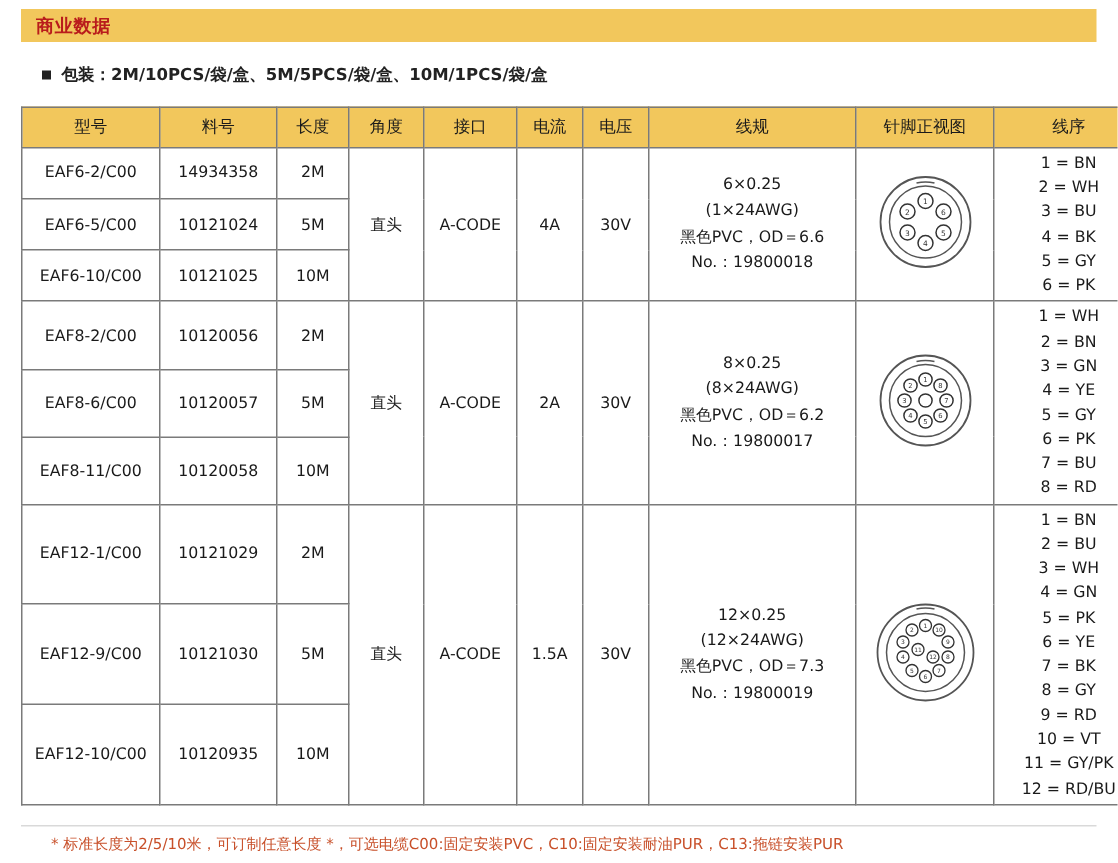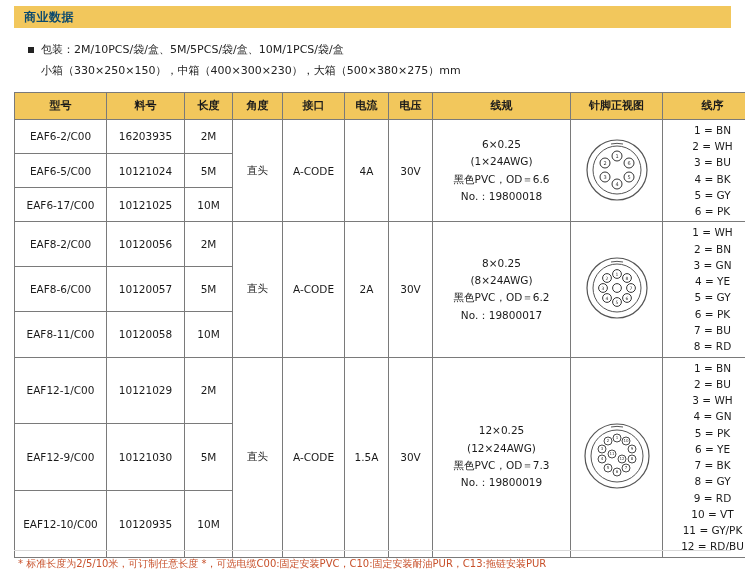--- a/index.html
+++ b/index.html
@@ -28,28 +28,29 @@
     height: 22px;
     background: #f2c75c;
     display: flex;
     align-items: center;
     padding-left: 10px;
     box-sizing: border-box;
   }
   .header-title {
     font-size: 12px;
     font-weight: bold;
-    color: #0c4a6e;
+    color: #b91c1c;
     letter-spacing: 0.5px;
   }
 
   
   .notes {
     margin-top: 12px;
     padding-left: 14px;
+    font-weight: bold;
   }
   .note-line {
     font-size: 11px;
     color: #222;
     line-height: 1.9;
     display: flex;
     align-items: center;
   }
   .bullet-square {
     display: inline-block;
@@ -75,21 +76,21 @@
   table.spec th, table.spec td {
     border: 1px solid #7a7a7a;
     text-align: center;
     vertical-align: middle;
     font-size: 10.5px;
     color: #1a1a1a;
     padding: 2px 1px;
   }
   table.spec thead th {
     background: #f2c75c;
-    font-weight: bold;
+    font-weight: normal;
     height: 22px;
     font-size: 11px;
     color: #1a1a1a;
   }
   .col-model   { width: 92px; }
   .col-part    { width: 78px; }
   .col-len     { width: 48px; }
   .col-angle   { width: 50px; }
   .col-iface   { width: 62px; }
   .col-cur     { width: 44px; }
@@ -119,42 +120,40 @@
     position: absolute;
     left: 14px;
     right: 14px;
     bottom: 10px;
   }
   .footer-line {
     font-size: 10px;
     color: #c8502a;
     line-height: 1.5;
     padding-left: 4px;
+    margin-left: 16px;
   }
   .footer-rule {
     border-top: 1px solid #d9d9d9;
     margin-bottom: 5px;
   }
 </style>
 </head>
 <body>
 
 <div class="page">
 
   <div class="header">
     <span class="header-title">商业数据</span>
   </div>
 
   <div class="notes">
     <div class="note-line">
       <span class="bullet-square"></span>
       <span>包装：2M/10PCS/袋/盒、5M/5PCS/袋/盒、10M/1PCS/袋/盒</span>
-    </div>
-    <div class="note-line note-indent">
-      <span>小箱（330×250×150），中箱（400×300×230），大箱（500×380×275）mm</span>
     </div>
   </div>
 
   <div class="table-wrap">
     <table class="spec">
       <colgroup>
         <col class="col-model">
           <col class="col-part">
           <col class="col-len">
           <col class="col-angle">
@@ -176,21 +175,21 @@
           <th>电压</th>
           <th>线规</th>
           <th>针脚正视图</th>
           <th>线序</th>
         </tr>
       </thead>
       <tbody>
 
         <tr>
           <td class="model">EAF6-2/C00</td>
-          <td>16203935</td>
+          <td>14934358</td>
           <td>2M</td>
           <td rowspan="3">直头</td>
           <td rowspan="3">A-CODE</td>
           <td rowspan="3">4A</td>
           <td rowspan="3">30V</td>
           <td rowspan="3" class="wire">
             <div>6×0.25</div>
             <div>(1×24AWG)</div>
             <div>黑色PVC，OD＝6.6</div>
             <div>No.：19800018</div>
@@ -228,21 +227,21 @@
             <div>5 = GY</div>
             <div>6 = PK</div>
           </td>
         </tr>
         <tr>
           <td class="model">EAF6-5/C00</td>
           <td>10121024</td>
           <td>5M</td>
         </tr>
         <tr>
-          <td class="model">EAF6-17/C00</td>
+          <td class="model">EAF6-10/C00</td>
           <td>10121025</td>
           <td>10M</td>
         </tr>
 
         <tr>
           <td class="model">EAF8-2/C00</td>
           <td>10120056</td>
           <td>2M</td>
           <td rowspan="3">直头</td>
           <td rowspan="3">A-CODE</td>

